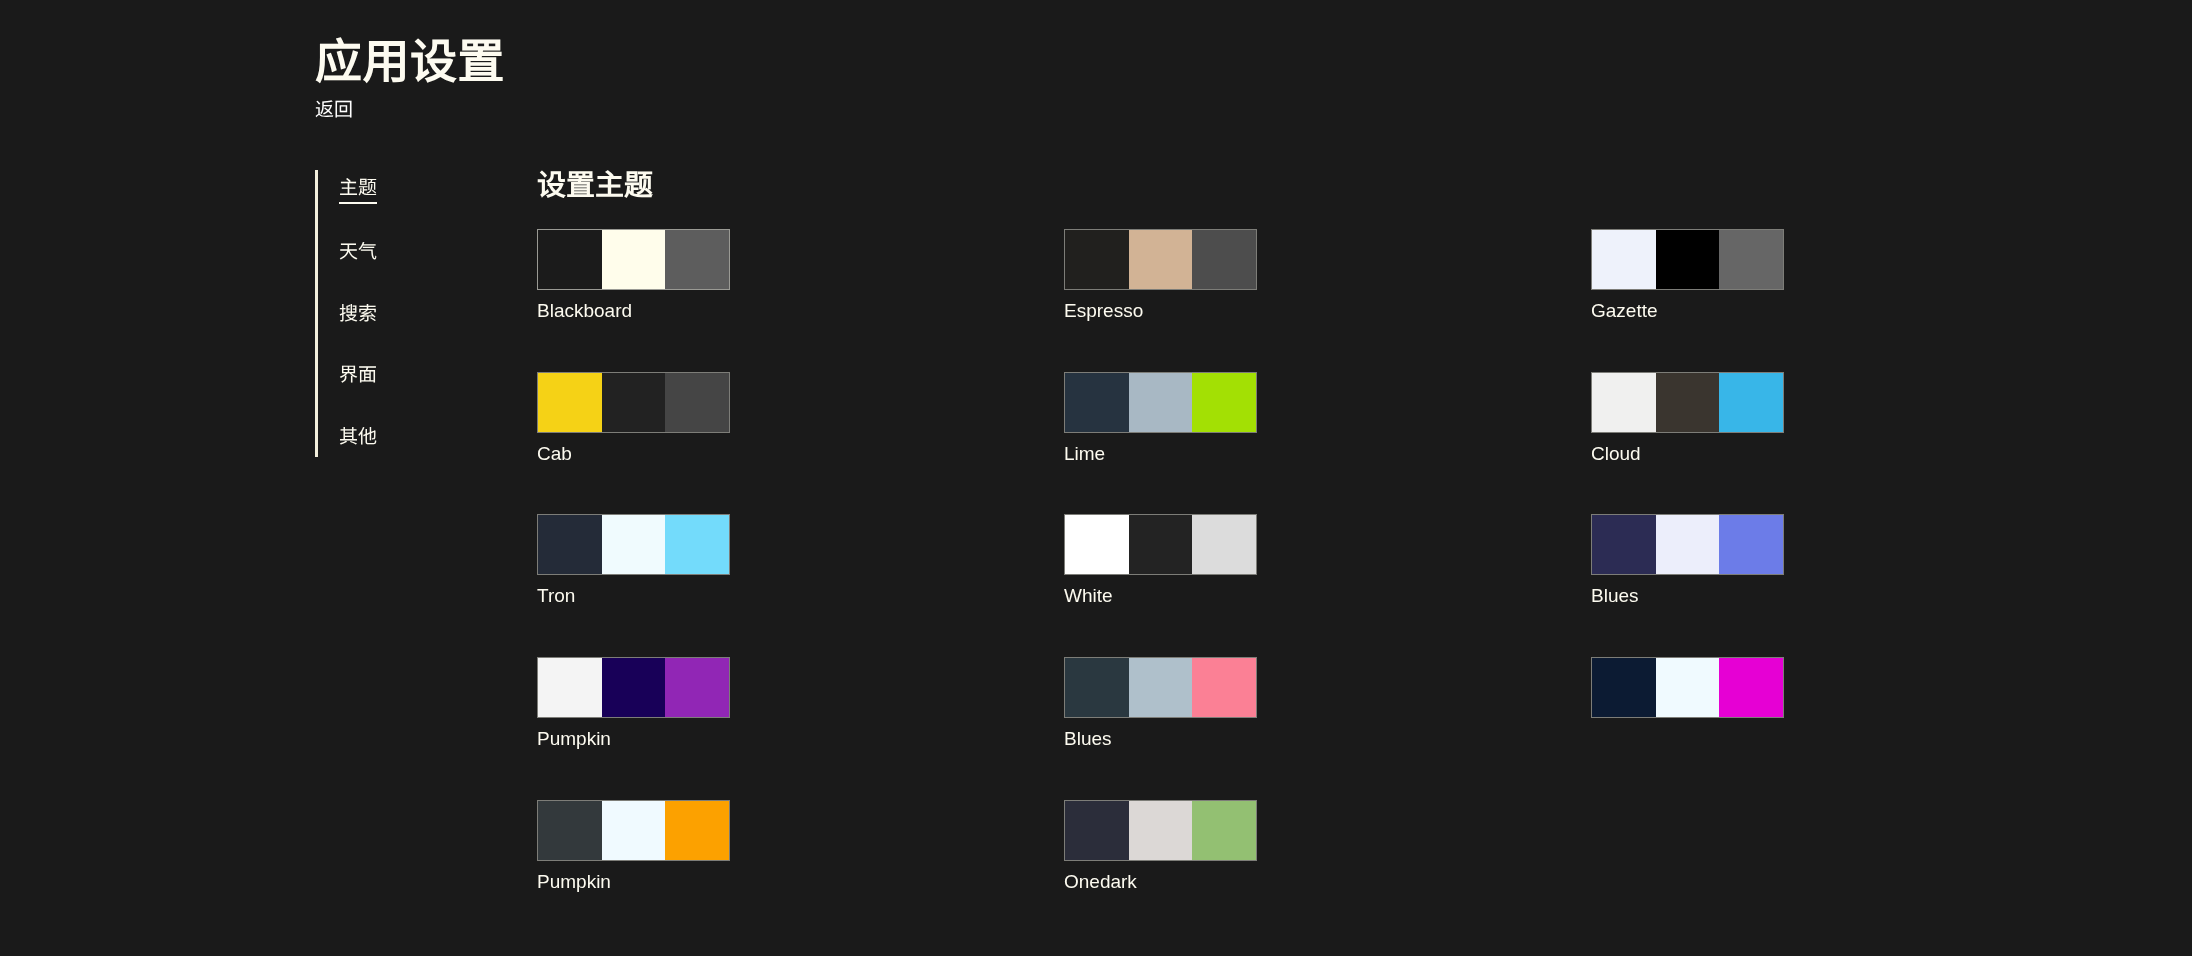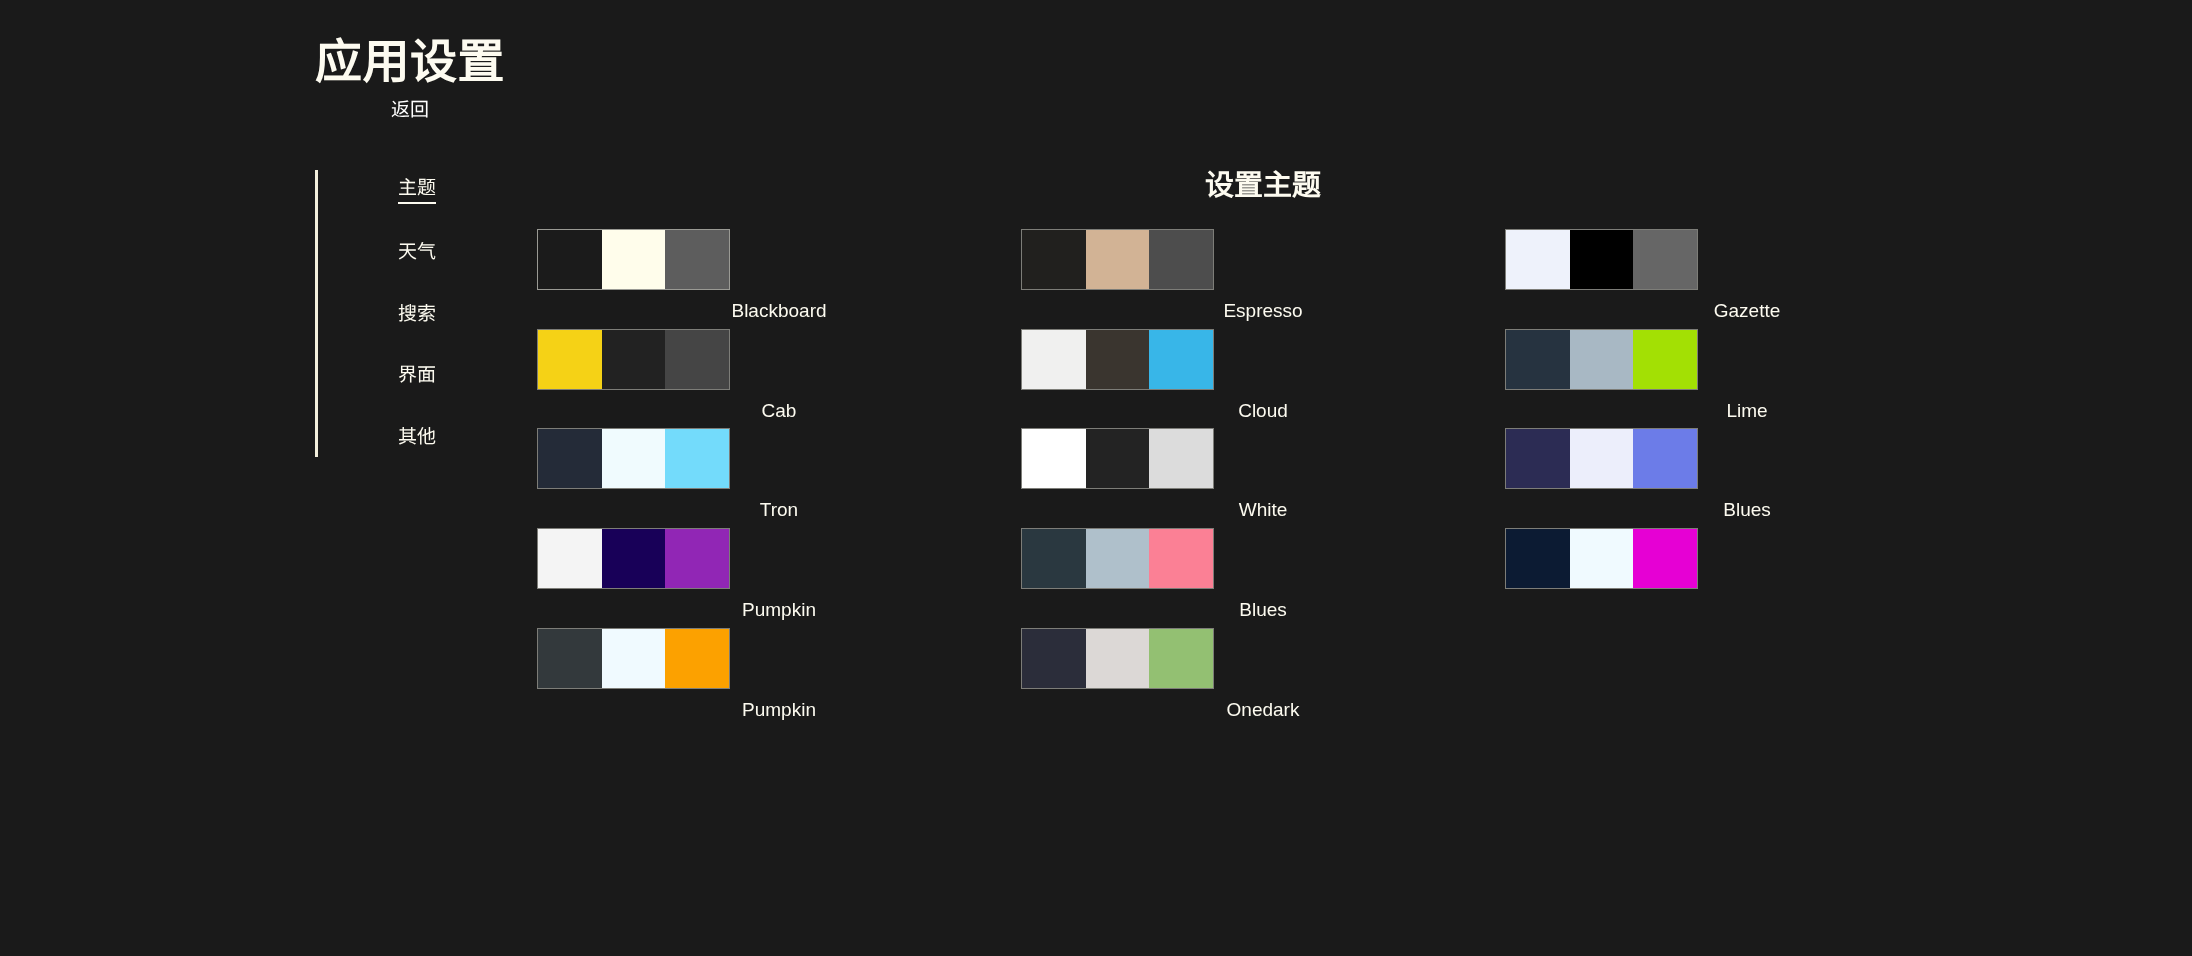--- a/index.html
+++ b/index.html
@@ -16,21 +16,20 @@
     font-family: "Liberation Sans", "DejaVu Sans", sans-serif;
     color: #fdfbf0;
     -webkit-font-smoothing: antialiased;
   }
 
   .page {
     position: relative;
     width: 1888px;
     height: 956px;
     background: #1a1a1a;
-    text-align: center;
   }
 
   
   .header {
     position: absolute;
     left: 315px;
     top: 36px;
   }
 
   .page-title {
@@ -113,20 +112,21 @@
     margin-bottom: 26px;
     white-space: nowrap;
   }
 
   .theme-grid {
     display: grid;
     grid-template-columns: repeat(3, 484px);
     grid-auto-rows: auto;
     column-gap: 0px;
     row-gap: 0px;
+    gap: 43px;
   }
 
   .theme-card {
     width: 484px;
     cursor: pointer;
     padding-bottom: 6px;
   }
 
   .swatch {
     width: 193px;
@@ -205,36 +205,36 @@
           <div class="theme-card">
             <div class="swatch unselected">
               <div class="stripe" style="background: rgb(245, 210, 22);"></div>
               <div class="stripe" style="background: rgb(34, 34, 34);"></div>
               <div class="stripe" style="background: rgb(69, 69, 69);"></div>
             </div>
             <div class="theme-name">Cab</div>
           </div>
           <div class="theme-card">
             <div class="swatch unselected">
+              <div class="stripe" style="background: rgb(38, 51, 64);"></div>
+              <div class="stripe" style="background: rgb(168, 184, 196);"></div>
+              <div class="stripe" style="background: rgb(163, 224, 4);"></div>
+            </div>
+            <div class="theme-name">Lime</div>
+          </div>
+          <div class="theme-card">
+            <div class="swatch unselected">
               <div class="stripe" style="background: rgb(240, 240, 239);"></div>
               <div class="stripe" style="background: rgb(58, 53, 47);"></div>
               <div class="stripe" style="background: rgb(56, 182, 232);"></div>
             </div>
             <div class="theme-name">Cloud</div>
           </div>
           <div class="theme-card">
             <div class="swatch unselected">
-              <div class="stripe" style="background: rgb(38, 51, 64);"></div>
-              <div class="stripe" style="background: rgb(168, 184, 196);"></div>
-              <div class="stripe" style="background: rgb(163, 224, 4);"></div>
-            </div>
-            <div class="theme-name">Lime</div>
-          </div>
-          <div class="theme-card">
-            <div class="swatch unselected">
               <div class="stripe" style="background: rgb(36, 43, 56);"></div>
               <div class="stripe" style="background: rgb(240, 251, 254);"></div>
               <div class="stripe" style="background: rgb(115, 219, 251);"></div>
             </div>
             <div class="theme-name">Tron</div>
           </div>
           <div class="theme-card">
             <div class="swatch unselected">
               <div class="stripe" style="background: rgb(255, 255, 255);"></div>
               <div class="stripe" style="background: rgb(35, 35, 35);"></div>

